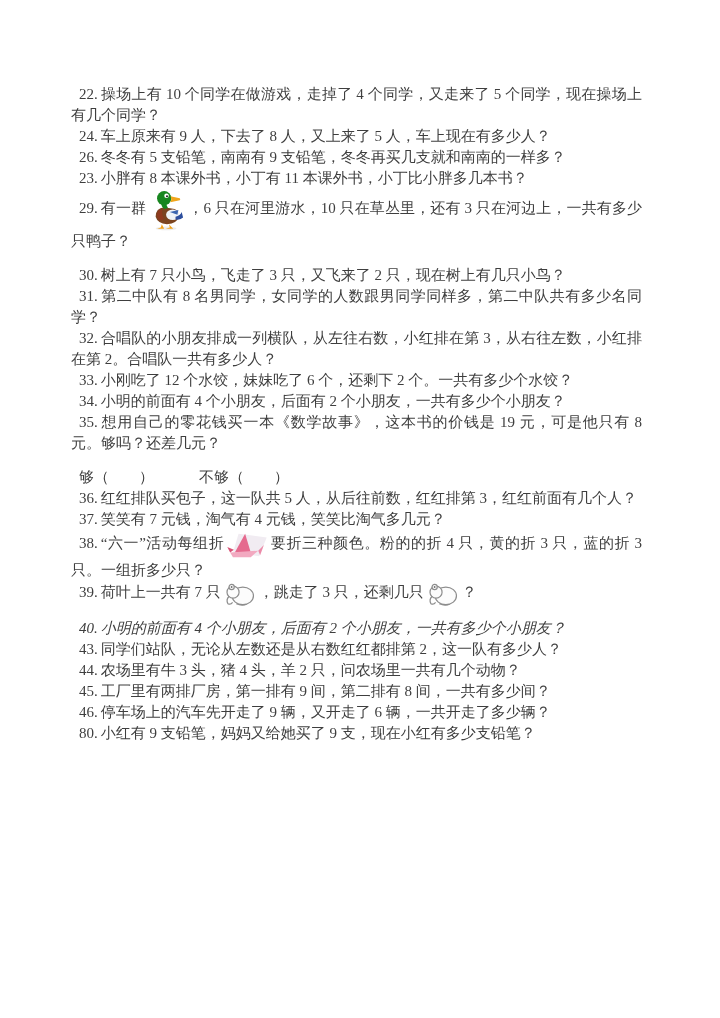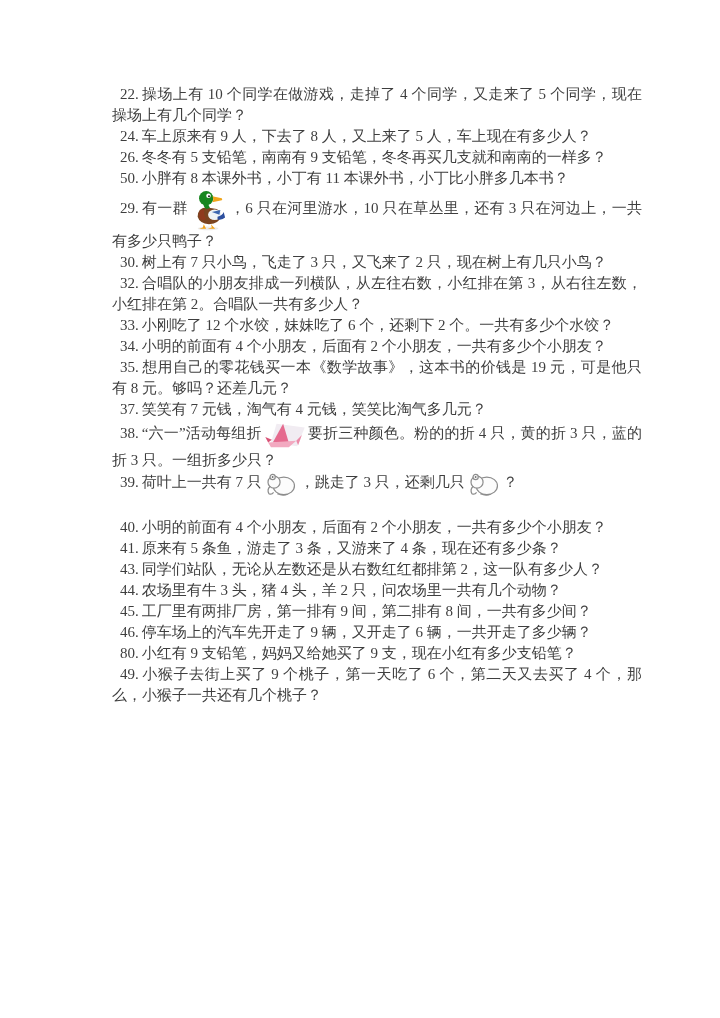--- a/index.html
+++ b/index.html
@@ -10,70 +10,73 @@
     font-family: "Liberation Serif", "DejaVu Serif", serif;
     color: #3e3e3e;
     overflow: hidden;
   }
   .page {
     width: 720px;
     height: 1018px;
     background: #ffffff;
   }
   .content {
-    padding: 84px 78px 0 112px;
+    padding: 84px 78px 0 71px;
     font-size: 15px;
     line-height: 21px;
     text-align: justify;
   }
   p.q {
     margin: 0;
     text-indent: 8px;
     word-break: break-all;
   }
-  p.gap-lg { }
-  p.gap-sm { margin-top: 20px; }
+  p.gap-lg { margin-top: 13px; }
+  p.gap-sm { margin-top: 11px; font-style: italic; }
   .num { margin-right: 3px; }
   .icon {
     display: inline-block;
     vertical-align: middle;
     margin: 0 3px;
     text-indent: 0;
   }
   .icon svg { display: block; }
 </style>
 </head>
 <body>
 
 <div class="page">
   <div class="content" id="question-list">
       <p class="q"><span class="num">22.</span><span>操场上有 10 个同学在做游戏，走掉了 4 个同学，又走来了 5 个同学，现在操场上有几个同学？</span></p>
       <p class="q"><span class="num">24.</span><span>车上原来有 9 人，下去了 8 人，又上来了 5 人，车上现在有多少人？</span></p>
       <p class="q"><span class="num">26.</span><span>冬冬有 5 支铅笔，南南有 9 支铅笔，冬冬再买几支就和南南的一样多？</span></p>
-      <p class="q"><span class="num">50.</span><span>小胖有 8 本课外书，小丁有 11 本课外书，小丁比小胖多几本书？</span></p>
+      <p class="q"><span class="num">23.</span><span>小胖有 8 本课外书，小丁有 11 本课外书，小丁比小胖多几本书？</span></p>
       <p class="q"><span class="num">29.</span><span>有一群</span><span class="icon duck-icon"><svg viewBox="0 0 38 44" width="36" height="42" xmlns="http://www.w3.org/2000/svg">
             <ellipse cx="18" cy="41.5" rx="11" ry="2" fill="#ececec"></ellipse>
             <path d="M7 29 Q7 20 16 19 L27 21 Q32 23 31 29 Q30 36 19 37 Q9 36 7 29 Z" fill="#7b4420"></path>
             <path d="M10 22 Q7 28 10 32 Q14 34 16 31 Q13 27 14 22 Z" fill="#8f3a1e"></path>
             <ellipse cx="25" cy="27" rx="7" ry="5.5" fill="#eef3f7"></ellipse>
             <path d="M22 24 L31 22 L30 27 Z" fill="#3b66b0"></path>
             <path d="M28 29 Q33 28 34.5 24 L36 30 Q33 33 28 32 Z" fill="#2d4f9e"></path>
             <path d="M13 15 Q13 19 16 21 L20 20 Q18 16 18 14 Z" fill="#17861f"></path>
             <circle cx="16" cy="9.5" r="7.5" fill="#17861f"></circle>
             <circle cx="18.5" cy="7" r="2.4" fill="#ffffff"></circle>
             <circle cx="19" cy="7.4" r="1.1" fill="#222222"></circle>
             <path d="M22.5 7.5 L32.5 9.5 Q33.5 10.8 32.5 11.8 L22.5 13.8 Q24.5 10.6 22.5 7.5 Z" fill="#f0a51b"></path>
             <path d="M13.5 37 L12.5 40.5 L8.5 41.8 L16 41.8 Z" fill="#f2a21a"></path>
             <path d="M21 37 L22 40.5 L17.5 41.8 L25.5 41.8 Z" fill="#f2a21a"></path>
           </svg></span><span>，6 只在河里游水，10 只在草丛里，还有 3 只在河边上，一共有多少只鸭子？</span></p>
       <p class="q gap-lg"><span class="num">30.</span><span>树上有 7 只小鸟，飞走了 3 只，又飞来了 2 只，现在树上有几只小鸟？</span></p>
+      <p class="q"><span class="num">31.</span><span>第二中队有 8 名男同学，女同学的人数跟男同学同样多，第二中队共有多少名同学？</span></p>
       <p class="q"><span class="num">32.</span><span>合唱队的小朋友排成一列横队，从左往右数，小红排在第 3，从右往左数，小红排在第 2。合唱队一共有多少人？</span></p>
       <p class="q"><span class="num">33.</span><span>小刚吃了 12 个水饺，妹妹吃了 6 个，还剩下 2 个。一共有多少个水饺？</span></p>
       <p class="q"><span class="num">34.</span><span>小明的前面有 4 个小朋友，后面有 2 个小朋友，一共有多少个小朋友？</span></p>
       <p class="q"><span class="num">35.</span><span>想用自己的零花钱买一本《数学故事》，这本书的价钱是 19 元，可是他只有 8 元。够吗？还差几元？</span></p>
+      <p class="q gap-lg"><span>够（　　）　　　不够（　　）</span></p>
+      <p class="q"><span class="num">36.</span><span>红红排队买包子，这一队共 5 人，从后往前数，红红排第 3，红红前面有几个人？</span></p>
       <p class="q"><span class="num">37.</span><span>笑笑有 7 元钱，淘气有 4 元钱，笑笑比淘气多几元？</span></p>
       <p class="q"><span class="num">38.</span><span>“六一”活动每组折</span><span class="icon paper-crane-icon"><svg viewBox="0 0 42 32" width="40" height="30" xmlns="http://www.w3.org/2000/svg">
             <polygon points="12,4 42,8 34,28 6,24" fill="#f1ecf2"></polygon>
             <polygon points="8,24 19,4 25,24" fill="#e56a8e"></polygon>
             <polygon points="3,24 33,22 25,29 6,29" fill="#f2a9c0"></polygon>
             <polygon points="3,24 0,18 7,21" fill="#d95377"></polygon>
             <polygon points="33,22 39,16 35,27" fill="#eb8aa8"></polygon>
           </svg></span><span>要折三种颜色。粉的的折 4 只，黄的折 3 只，蓝的折 3 只。一组折多少只？</span></p>
       <p class="q"><span class="num">39.</span><span>荷叶上一共有 7 只</span><span class="icon frog-icon"><svg viewBox="0 0 34 28" width="32" height="26" xmlns="http://www.w3.org/2000/svg">
             <g fill="#fcfcfc" stroke="#8d8d8d" stroke-width="1.3">
@@ -88,21 +91,19 @@
             <g fill="#fcfcfc" stroke="#8d8d8d" stroke-width="1.3">
               <ellipse cx="20" cy="16" rx="11.5" ry="9.5"></ellipse>
               <circle cx="9.5" cy="12" r="6.5"></circle>
               <circle cx="8" cy="6.5" r="2.8"></circle>
               <path d="M5.5 16.5 Q1.5 20 4 24.5 Q7 26 9 23" fill="none"></path>
               <path d="M13 24.5 Q19 27 24 25" fill="none"></path>
             </g>
             <circle cx="8" cy="6.5" r="1" fill="#6f6f6f"></circle>
           </svg></span><span>？</span></p>
       <p class="q gap-sm"><span class="num">40.</span><span>小明的前面有 4 个小朋友，后面有 2 个小朋友，一共有多少个小朋友？</span></p>
-      <p class="q"><span class="num">41.</span><span>原来有 5 条鱼，游走了 3 条，又游来了 4 条，现在还有多少条？</span></p>
       <p class="q"><span class="num">43.</span><span>同学们站队，无论从左数还是从右数红红都排第 2，这一队有多少人？</span></p>
       <p class="q"><span class="num">44.</span><span>农场里有牛 3 头，猪 4 头，羊 2 只，问农场里一共有几个动物？</span></p>
       <p class="q"><span class="num">45.</span><span>工厂里有两排厂房，第一排有 9 间，第二排有 8 间，一共有多少间？</span></p>
       <p class="q"><span class="num">46.</span><span>停车场上的汽车先开走了 9 辆，又开走了 6 辆，一共开走了多少辆？</span></p>
       <p class="q"><span class="num">80.</span><span>小红有 9 支铅笔，妈妈又给她买了 9 支，现在小红有多少支铅笔？</span></p>
-      <p class="q"><span class="num">49.</span><span>小猴子去街上买了 9 个桃子，第一天吃了 6 个，第二天又去买了 4 个，那么，小猴子一共还有几个桃子？</span></p>
     </div>
 </div>
 
 </body></html>

